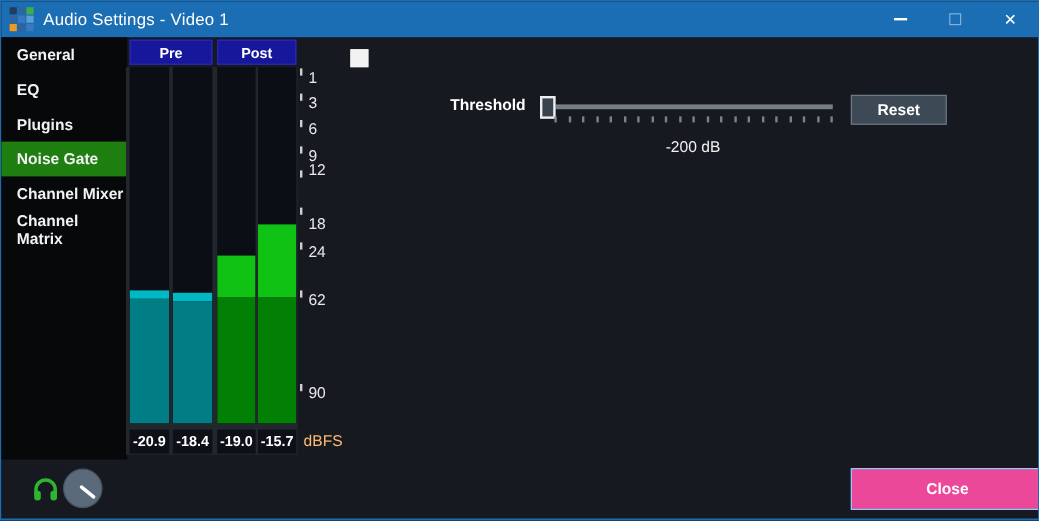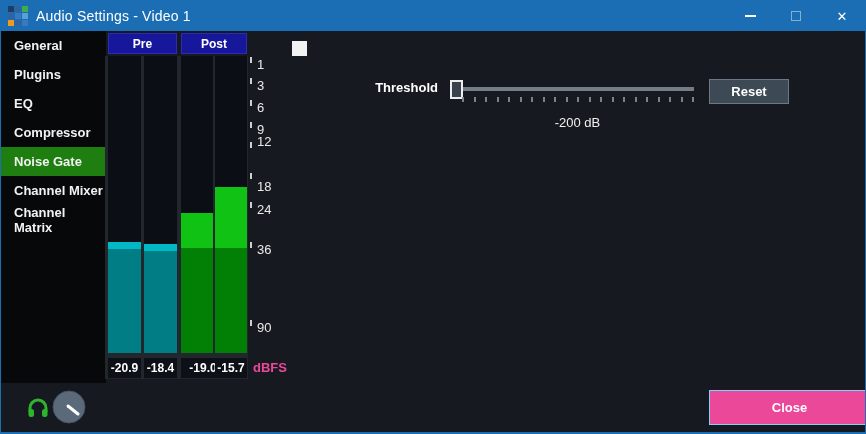--- a/index.html
+++ b/index.html
@@ -39,21 +39,21 @@
   #hdr-pre  { left:107px; width:69px; }
   #hdr-post { left:180px; width:66px; }
   #meter-bank { position:absolute; left:104px; top:55px; width:143px; height:323px; background:#22272e; }
   .bar { position:absolute; top:0; height:297px; background:#0b0f15; overflow:hidden; }
   .bar .seg { position:absolute; left:0; width:100%; }
   .value-box { position:absolute; top:302px; height:20px; background:#0d1117;
     color:#ffffff; font-size:12px; font-weight:bold; display:flex; align-items:center; justify-content:center; }
   #scale { position:absolute; left:248px; top:0; width:40px; height:380px; }
   .scale-dash { position:absolute; left:1px; width:2px; height:6px; background:#cfcfcf; }
   .scale-num { position:absolute; left:8px; color:#e9e9e9; font-size:13px; line-height:14px; }
-  #dbfs-label { position:absolute; left:252px; top:359px; color:#ec4899; font-size:13px; font-weight:bold; }
+  #dbfs-label { position:absolute; left:252px; top:359px; color:#fdba74; font-size:13px; font-weight:normal; }
 
   
   #enable-row { position:absolute; left:291px; top:40px; display:flex; align-items:center; }
   #enable-checkbox { width:15px; height:15px; background:#f2f2f2; border:1px solid #f2f2f2; }
   #enable-label { margin-left:8px; color:#fff; font-size:13px; font-weight:bold; }
   #threshold-label { position:absolute; left:337px; top:79px; width:100px; text-align:right;
     color:#fff; font-size:13px; font-weight:bold; }
   #slider { position:absolute; left:446px; top:74px; width:252px; height:32px; }
   #slider-track { position:absolute; left:14px; top:12px; width:233px; height:4px; background:#747c84; }
   #slider-thumb { position:absolute; left:3px; top:5px; width:13px; height:19px;
@@ -101,27 +101,24 @@
           <span>✕</span>
         </div>
     </div>
   </div>
 
   <div id="sidebar">
       <div class="side-item">
         <span>General</span>
       </div>
       <div class="side-item">
+        <span>EQ</span>
+      </div>
+      <div class="side-item">
         <span>Plugins</span>
-      </div>
-      <div class="side-item">
-        <span>EQ</span>
-      </div>
-      <div class="side-item">
-        <span>Compressor</span>
       </div>
       <div class="side-item selected">
         <span>Noise Gate</span>
       </div>
       <div class="side-item">
         <span>Channel Mixer</span>
       </div>
       <div class="side-item">
         <span>Channel Matrix</span>
       </div>
@@ -138,21 +135,21 @@
       <div class="value-box" style="left: 3px; width: 33px;">-20.9</div>
       <div class="bar" style="left: 39px; width: 33px;">
         <div class="seg" style="top: 188px; height: 7px; background: rgb(0, 185, 196);"></div>
         <div class="seg" style="top: 195px; height: 102px; background: rgb(1, 125, 134);"></div>
       </div>
       <div class="value-box" style="left: 39px; width: 33px;">-18.4</div>
       <div class="bar" style="left: 76px; width: 32px;">
         <div class="seg" style="top: 157px; height: 35px; background: rgb(16, 194, 20);"></div>
         <div class="seg" style="top: 192px; height: 105px; background: rgb(2, 128, 6);"></div>
       </div>
-      <div class="value-box" style="left: 76px; width: 44px; text-align: center;">-19.0</div>
+      <div class="value-box" style="left: 76px; width: 32px; text-align: center;">-19.0</div>
       <div class="bar" style="left: 110px; width: 32px;">
         <div class="seg" style="top: 131px; height: 61px; background: rgb(16, 194, 20);"></div>
         <div class="seg" style="top: 192px; height: 105px; background: rgb(2, 128, 6);"></div>
       </div>
       <div class="value-box" style="left: 110px; width: 32px;">-15.7</div>
     </div>
 
   <div id="scale">
       <div class="scale-dash" style="top: 56px;"></div>
       <div class="scale-num" style="top: 57px;">1</div>
@@ -162,21 +159,21 @@
       <div class="scale-num" style="top: 100px;">6</div>
       <div class="scale-dash" style="top: 121px;"></div>
       <div class="scale-num" style="top: 122px;">9</div>
       <div class="scale-dash" style="top: 141px;"></div>
       <div class="scale-num" style="top: 134px;">12</div>
       <div class="scale-dash" style="top: 172px;"></div>
       <div class="scale-num" style="top: 179px;">18</div>
       <div class="scale-dash" style="top: 201px;"></div>
       <div class="scale-num" style="top: 202px;">24</div>
       <div class="scale-dash" style="top: 241px;"></div>
-      <div class="scale-num" style="top: 242px;">36</div>
+      <div class="scale-num" style="top: 242px;">62</div>
       <div class="scale-dash" style="top: 319px;"></div>
       <div class="scale-num" style="top: 320px;">90</div>
     </div>
   <div id="dbfs-label">dBFS</div>
 
   <div id="enable-row">
     <div id="enable-checkbox"></div>
   </div>
   <div id="threshold-label">Threshold</div>
   <div id="slider">

